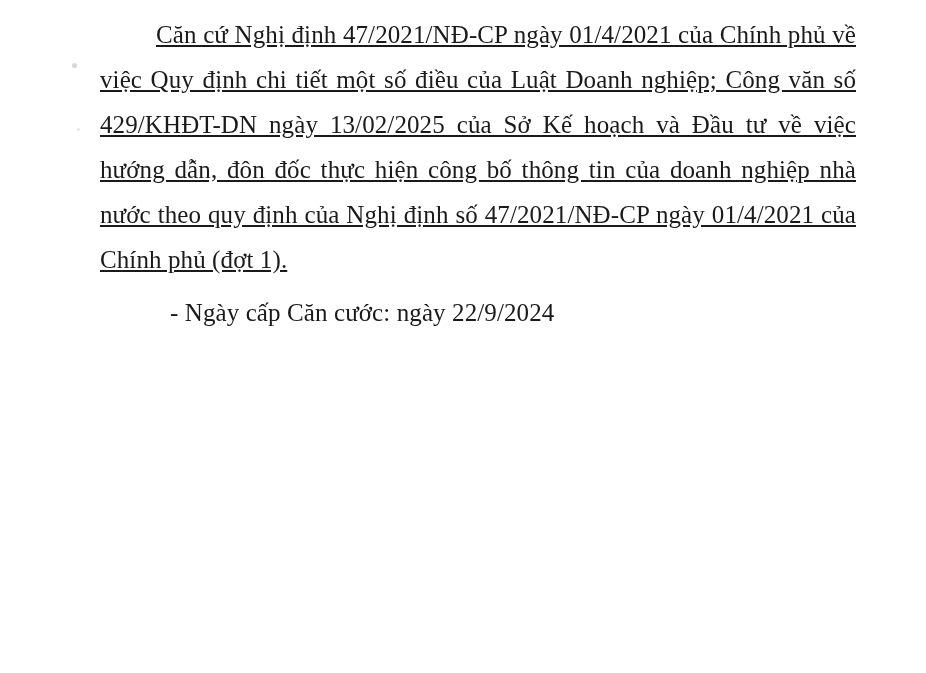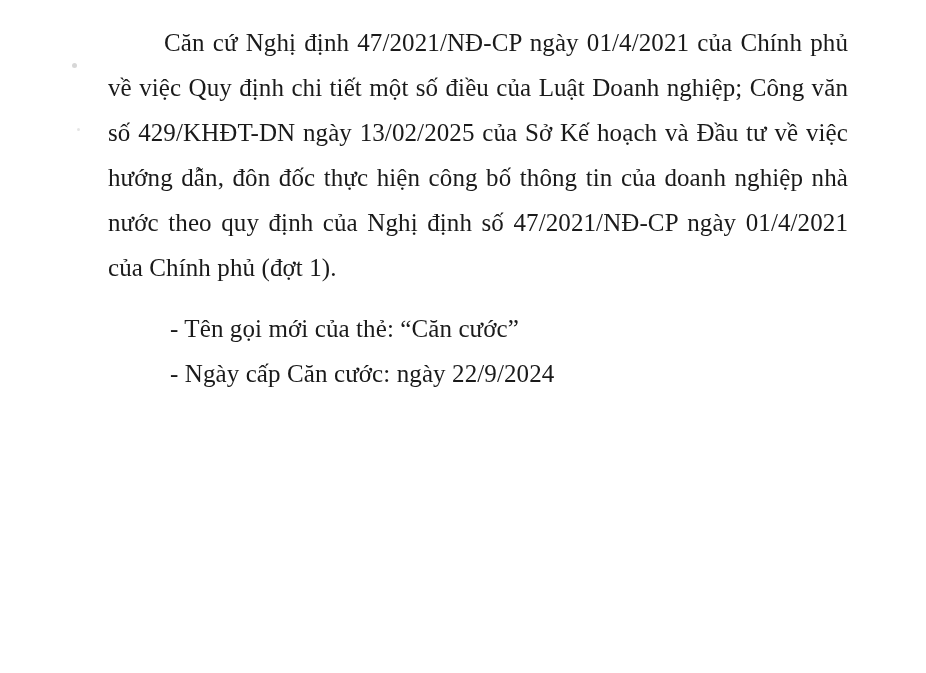--- a/index.html
+++ b/index.html
@@ -22,22 +22,23 @@
     padding: 4px 62px 0 92px;
   }
   .doc-body {
     font-size: 25px;
     line-height: 45px;
     text-align: justify;
     text-justify: inter-word;
     letter-spacing: 0.1px;
   }
   p.para {
-    margin: 16px;
+    margin: 8px;
     text-indent: 56px;
+    text-decoration: underline;
   }
   p.bullet {
     margin: 0;
     text-indent: 78px;
     text-align: left;
   }
   .speck {
     position: absolute;
     background: #c9c9c9;
     border-radius: 50%;
@@ -49,18 +50,17 @@
 </head>
 <body>
 
 <div class="page">
 
   <span class="speck s1"></span>
   <span class="speck s2"></span>
 
   <div class="doc-body">
     <p class="para">Căn cứ Nghị định 47/2021/NĐ-CP ngày 01/4/2021 của Chính phủ về việc Quy định chi tiết một số điều của Luật Doanh nghiệp; Công văn số 429/KHĐT-DN ngày 13/02/2025 của Sở Kế hoạch và Đầu tư về việc hướng dẫn, đôn đốc thực hiện công bố thông tin của doanh nghiệp nhà nước theo quy định của Nghị định số 47/2021/NĐ-CP ngày 01/4/2021 của Chính phủ (đợt 1).</p>
-    <p class="bullet">- Tên gọi mới của thẻ: “Căn cước”</p>
     <p class="bullet">- Ngày cấp Căn cước: ngày 22/9/2024</p>
 
   </div>
 
 </div>
 
 </body></html>

